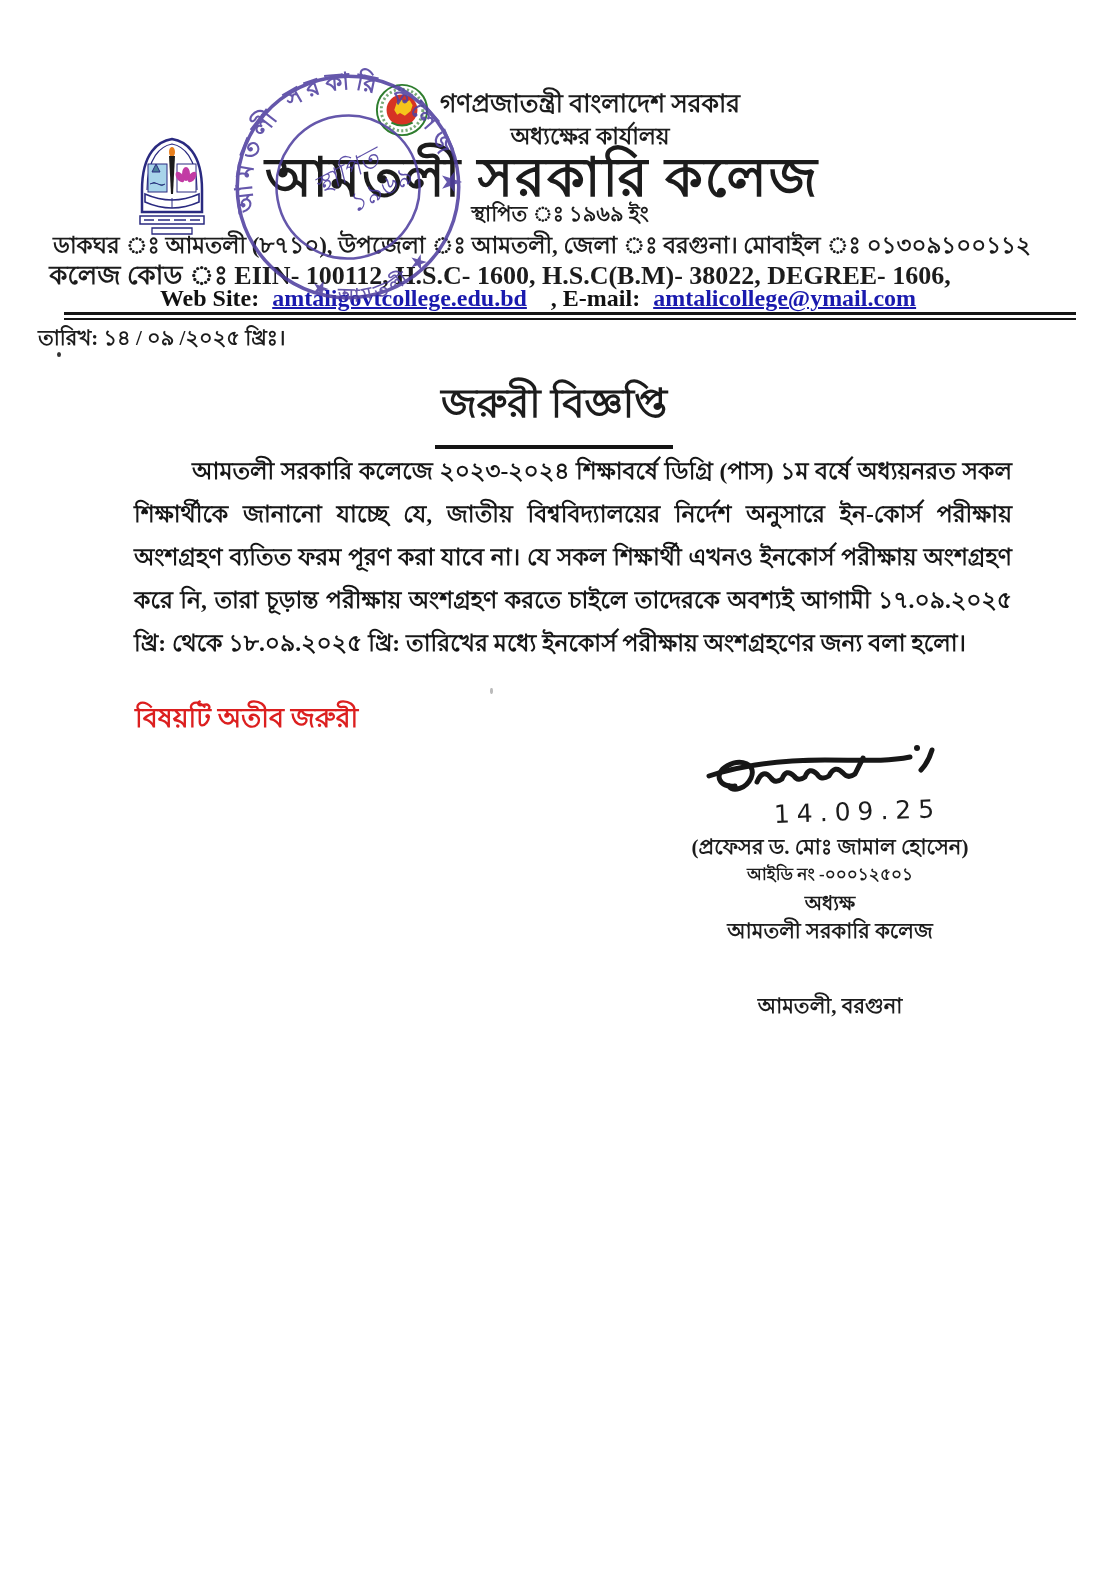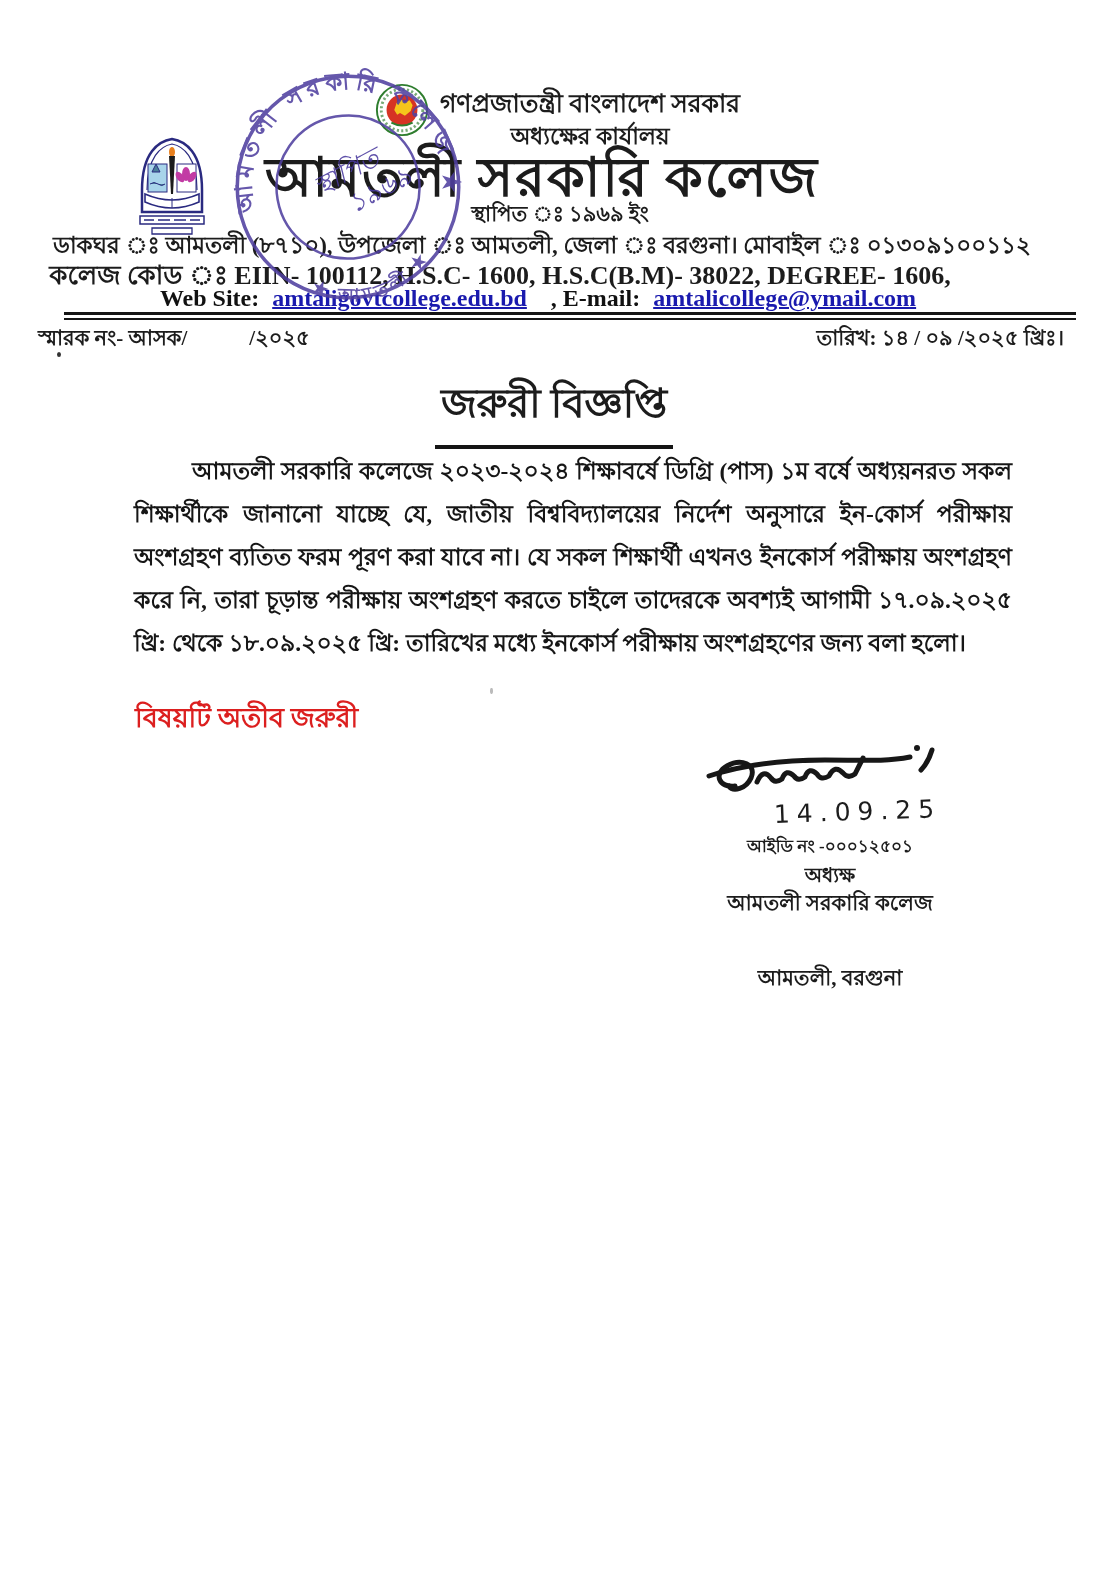--- a/index.html
+++ b/index.html
@@ -126,24 +126,20 @@
     <span class="weblabel emailsep">, E-mail:</span>
     <span class="weblink">amtalicollege@ymail.com</span>
   </div>
 
   <div class="abs rule">
     <div class="r1"></div>
       <div class="r2"></div>
   </div>
 
   <div class="abs memo-row">
-    <div class="memo-left">
-      <span>স্মারক নং- আসক/</span>
-      <span class="memo-year">/২০২৫</span>
-    </div>
     <div>তারিখ: ১৪ / ০৯ /২০২৫ খ্রিঃ।</div>
   </div>
 
   <div class="abs speck1"></div>
   <div class="abs speck2"></div>
 
   <div class="abs ctr title-wrap">
     <span class="notice-title">জরুরী বিজ্ঞপ্তি</span>
   </div>
 
@@ -155,19 +151,20 @@
     <svg class="sig-svg" width="250" height="62" viewBox="0 0 250 62">
       <g fill="none" stroke="#171717" stroke-width="5" stroke-linecap="round" stroke-linejoin="round">
         <path d="M30,46 C14,48 8,34 22,26 C36,18 52,24 46,38 C41,49 28,52 24,46"></path>
         <path d="M4,36 C40,24 80,20 120,20 C155,20 180,22 205,17"></path>
         <path d="M52,42 q6,-14 14,-4 q4,6 11,1 q4,-11 12,-3 q4,6 11,1 q4,-11 12,-3 q4,7 12,2 q6,-12 14,-3 q5,6 12,1 l8,-16"></path>
         <path d="M216,30 q7,-7 11,-20"></path>
       </g>
       <circle cx="212" cy="8" r="3" fill="#171717"></circle>
     </svg>
     <span class="sig-date">14.09.25</span>
+    <div class="sig-name">(প্রফেসর ড. মোঃ জামাল হোসেন)</div>
     <div class="sig-id">আইডি নং -০০০১২৫০১</div>
     <div class="sig-desg">অধ্যক্ষ</div>
     <div class="sig-clg">আমতলী সরকারি কলেজ</div>
     <div class="sig-loc">আমতলী, বরগুনা</div>
   </div>
 
 </div>
 
 </body></html>

